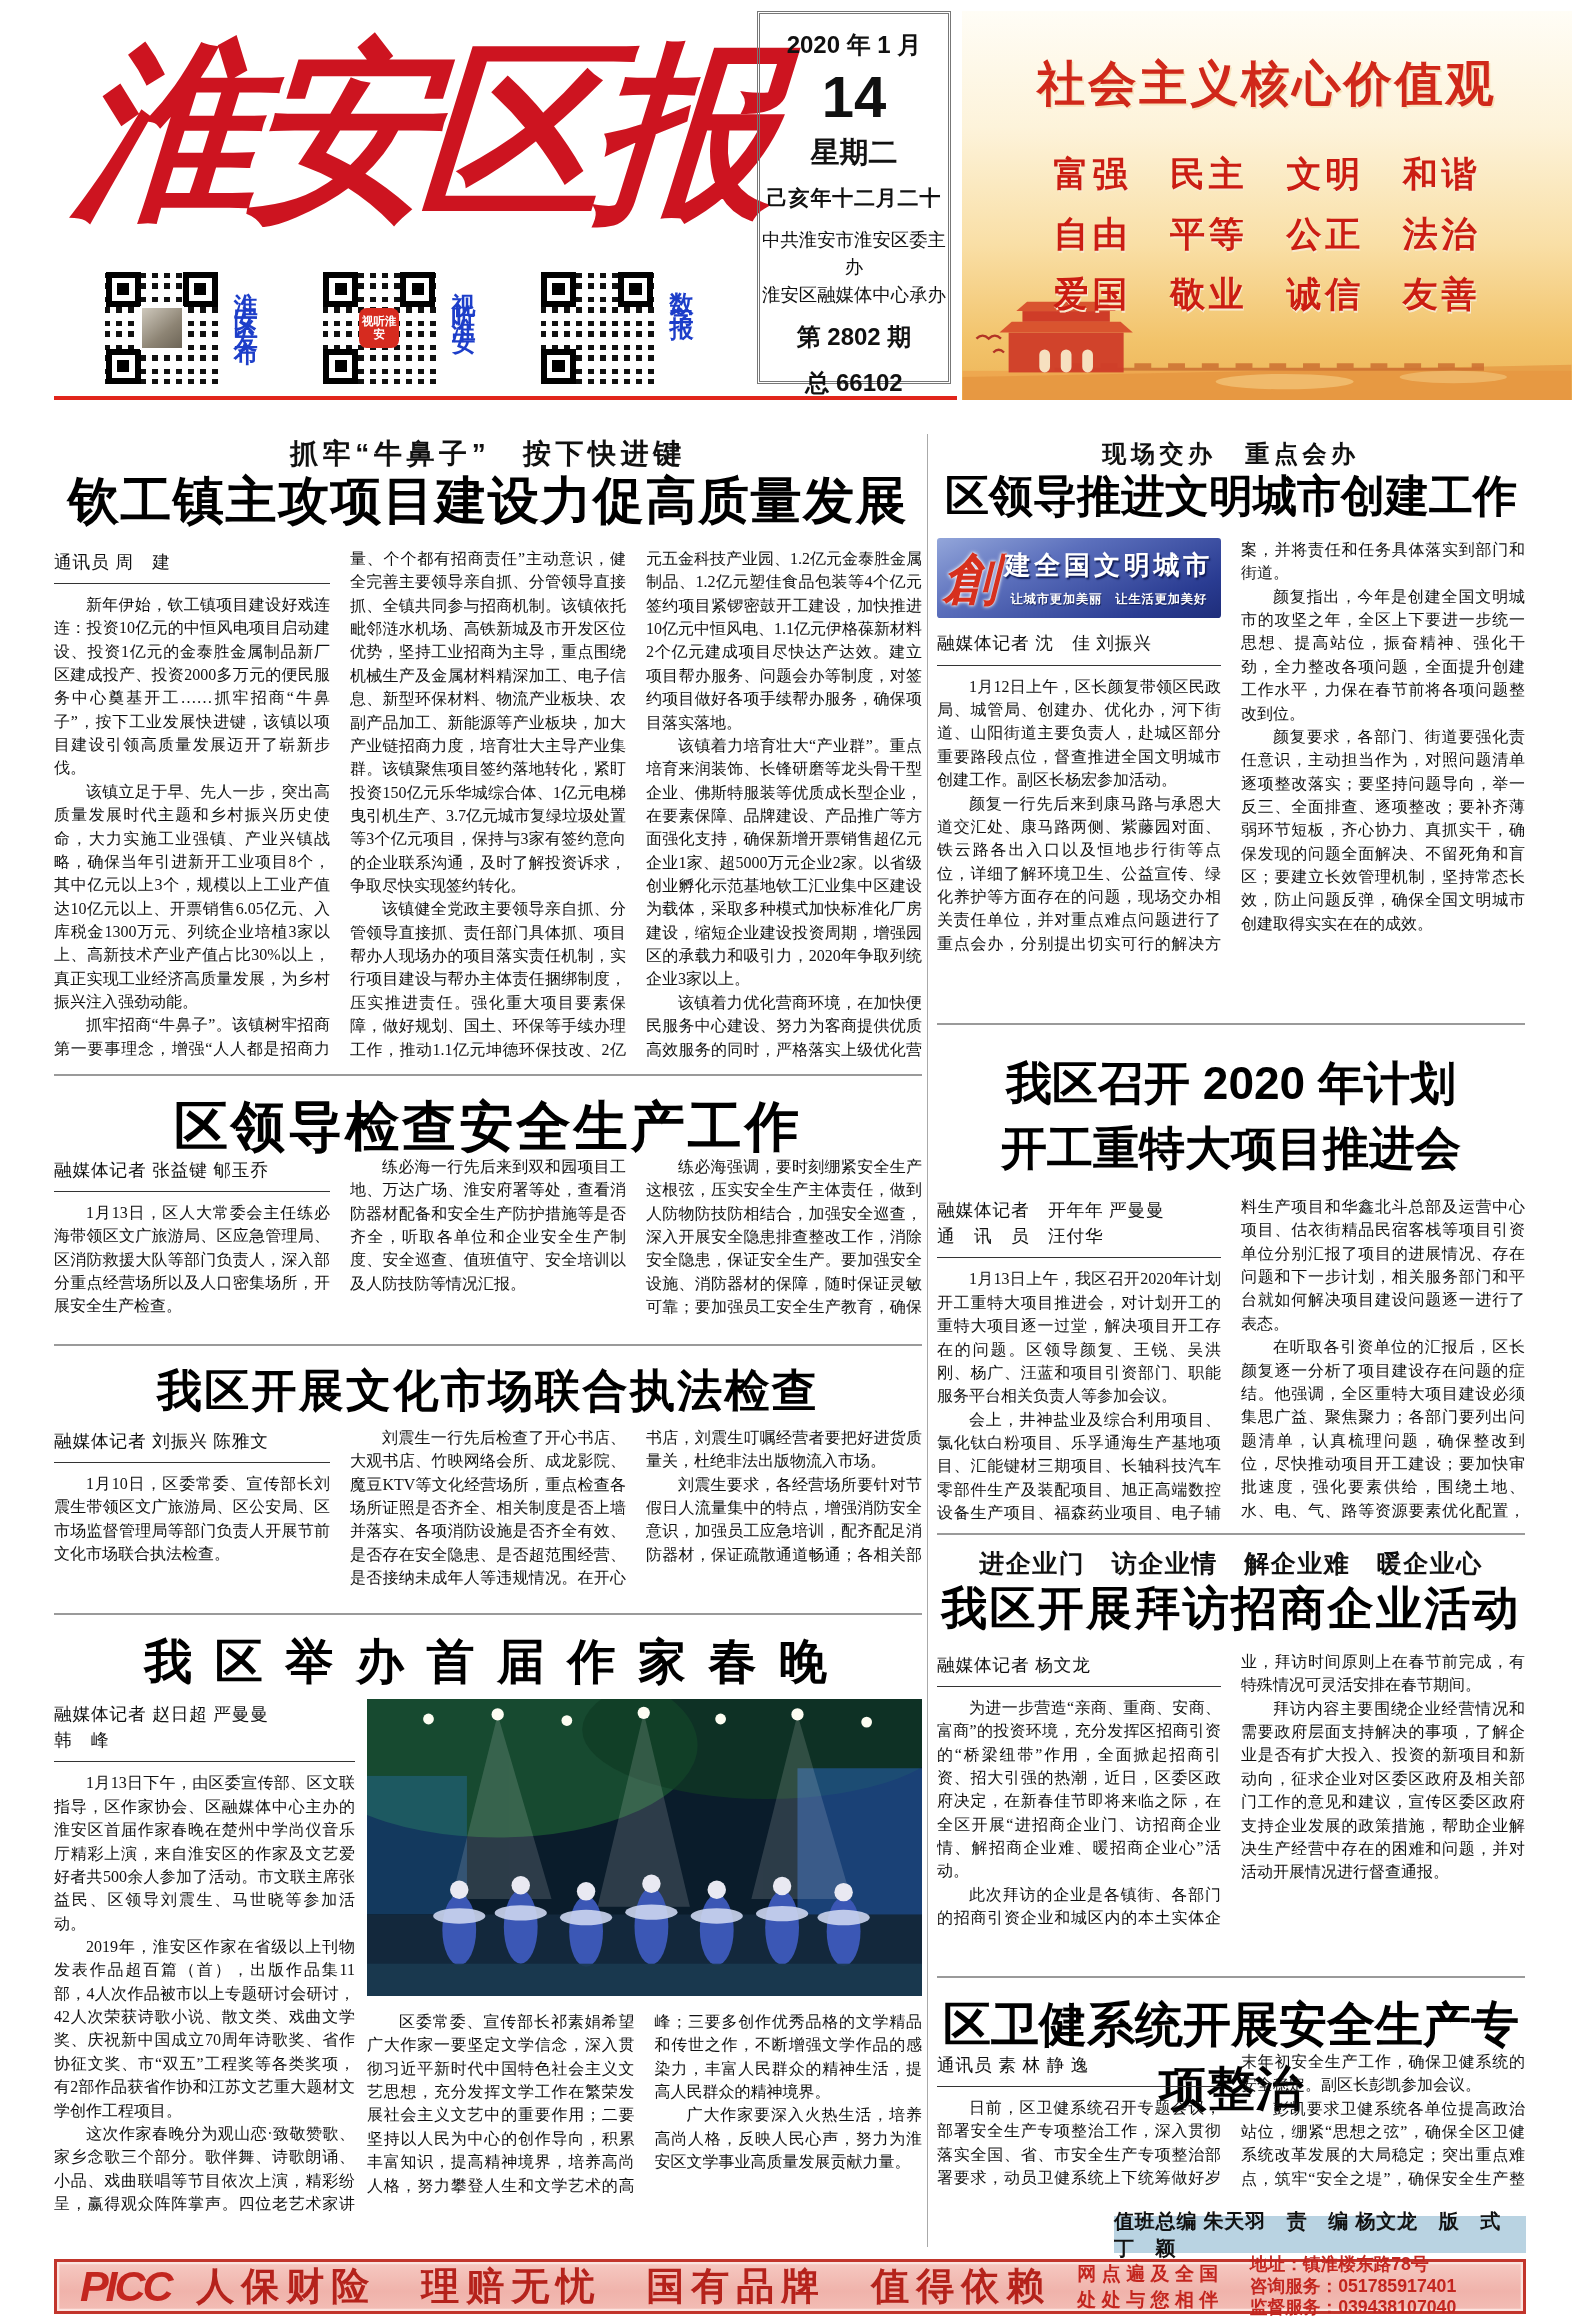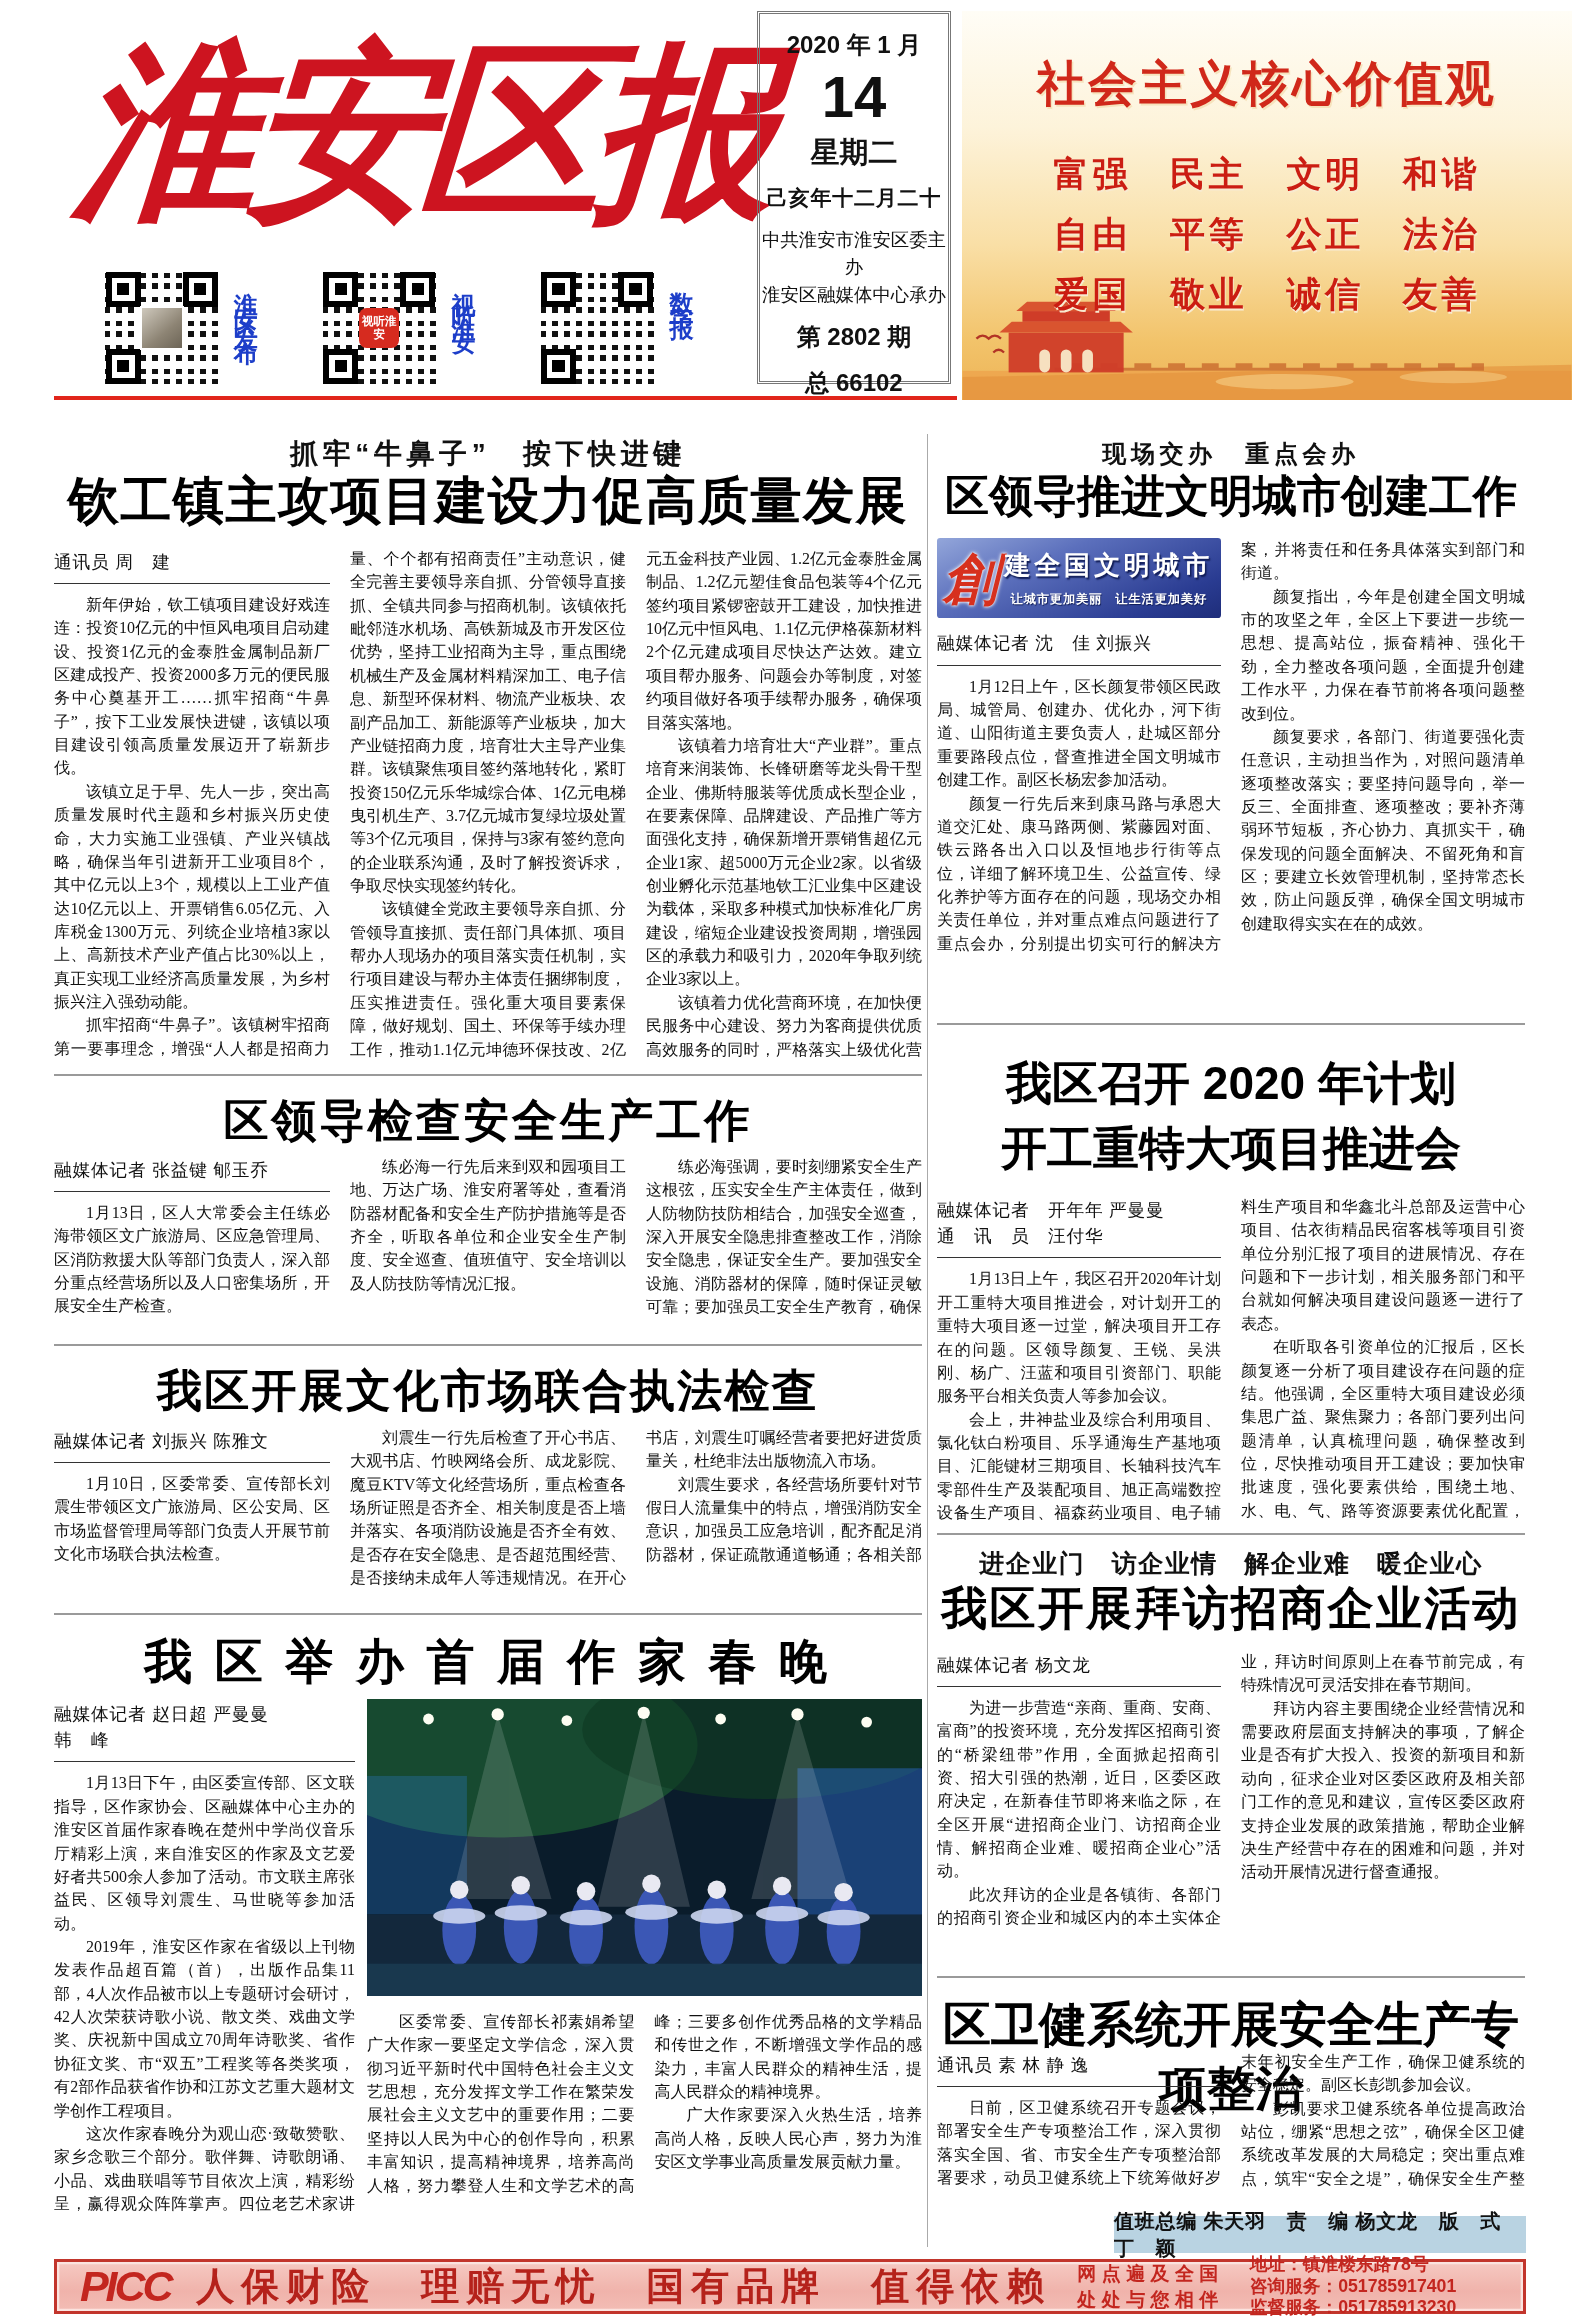--- a/index.html
+++ b/index.html
@@ -173,21 +173,21 @@
         <p>新年伊始，钦工镇项目建设好戏连连：投资10亿元的中恒风电项目启动建设、投资1亿元的金泰胜金属制品新厂区建成投产、投资2000多万元的便民服务中心奠基开工……抓牢招商“牛鼻子”，按下工业发展快进键，该镇以项目建设引领高质量发展迈开了崭新步伐。</p>
         <p>该镇立足于早、先人一步，突出高质量发展时代主题和乡村振兴历史使命，大力实施工业强镇、产业兴镇战略，确保当年引进新开工业项目8个，其中亿元以上3个，规模以上工业产值达10亿元以上、开票销售6.05亿元、入库税金1300万元、列统企业培植3家以上、高新技术产业产值占比30%以上，真正实现工业经济高质量发展，为乡村振兴注入强劲动能。</p>
         <p>抓牢招商“牛鼻子”。该镇树牢招商第一要事理念，增强“人人都是招商力量、个个都有招商责任”主动意识，健全完善主要领导亲自抓、分管领导直接抓、全镇共同参与招商机制。该镇依托毗邻涟水机场、高铁新城及市开发区位优势，坚持工业招商为主导，重点围绕机械生产及金属材料精深加工、电子信息、新型环保材料、物流产业板块、农副产品加工、新能源等产业板块，加大产业链招商力度，培育壮大主导产业集群。该镇聚焦项目签约落地转化，紧盯投资150亿元乐华城综合体、1亿元电梯曳引机生产、3.7亿元城市复绿垃圾处置等3个亿元项目，保持与3家有签约意向的企业联系沟通，及时了解投资诉求，争取尽快实现签约转化。</p>
         <p>该镇健全党政主要领导亲自抓、分管领导直接抓、责任部门具体抓、项目帮办人现场办的项目落实责任机制，实行项目建设与帮办主体责任捆绑制度，压实推进责任。强化重大项目要素保障，做好规划、国土、环保等手续办理工作，推动1.1亿元坤德环保技改、2亿元五金科技产业园、1.2亿元金泰胜金属制品、1.2亿元塑佳食品包装等4个亿元签约项目紧锣密鼓开工建设，加快推进10亿元中恒风电、1.1亿元伊格葆新材料2个亿元建成项目尽快达产达效。建立项目帮办服务、问题会办等制度，对签约项目做好各项手续帮办服务，确保项目落实落地。</p>
         <p>该镇着力培育壮大“产业群”。重点培育来润装饰、长锋研磨等龙头骨干型企业、佛斯特服装等优质成长型企业，在要素保障、品牌建设、产品推广等方面强化支持，确保新增开票销售超亿元企业1家、超5000万元企业2家。以省级创业孵化示范基地钦工汇业集中区建设为载体，采取多种模式加快标准化厂房建设，缩短企业建设投资周期，增强园区的承载力和吸引力，2020年争取列统企业3家以上。</p>
         <p>该镇着力优化营商环境，在加快便民服务中心建设、努力为客商提供优质高效服务的同时，严格落实上级优化营商环境各项决策部署，梳理解决企业发展过程中的矛盾和问题。</p>
       </div>
   </div>
 
   <div class="divider" style="left:54px;top:1074px;width:868px;"></div>
-  <div class="headline" style="left:54px;top:1091px;width:868px;font-size:45px;letter-spacing:3.1px;">区领导检查安全生产工作</div>
+  <div class="headline" style="left:54px;top:1091px;width:868px;font-size:54px;letter-spacing:3.1px;">区领导检查安全生产工作</div>
   <div class="body-cols" style="left:54px;top:1155px;width:868px;height:184px;column-count:3;">
     <div class="byline">
         <span>融媒体记者 张益键 郇玉乔</span>
       </div>
     <div>
         <p>1月13日，区人大常委会主任练必海带领区文广旅游局、区应急管理局、区消防救援大队等部门负责人，深入部分重点经营场所以及人口密集场所，开展安全生产检查。</p>
         <p>练必海一行先后来到双和园项目工地、万达广场、淮安府署等处，查看消防器材配备和安全生产防护措施等是否齐全，听取各单位和企业安全生产制度、安全巡查、值班值守、安全培训以及人防技防等情况汇报。</p>
         <p>练必海强调，要时刻绷紧安全生产这根弦，压实安全生产主体责任，做到人防物防技防相结合，加强安全巡查，深入开展安全隐患排查整改工作，消除安全隐患，保证安全生产。要加强安全设施、消防器材的保障，随时保证灵敏可靠；要加强员工安全生产教育，确保人人懂安全、人人讲安全；要坚持常态长效，确保安全生产工作扎实有效开展。</p>
       </div>
   </div>
@@ -350,18 +350,18 @@
   <div class="ad">
     <span class="picc">PICC</span>
     <span class="slogan">人保财险　理赔无忧　国有品牌　值得依赖</span>
     <span class="net">
       <span style="display:block;">网点遍及全国</span>
       <span style="display:block;">处处与您相伴</span>
     </span>
     <span class="addr">
       <span style="display:block;">地址：镇淮楼东路78号</span>
       <span style="display:block;">咨询服务：051785917401</span>
-      <span style="display:block;">监督服务：051785913230</span>
+      <span style="display:block;">监督服务：039438107040</span>
     </span>
   </div>
 
 </div>
 
 
 </body></html>

